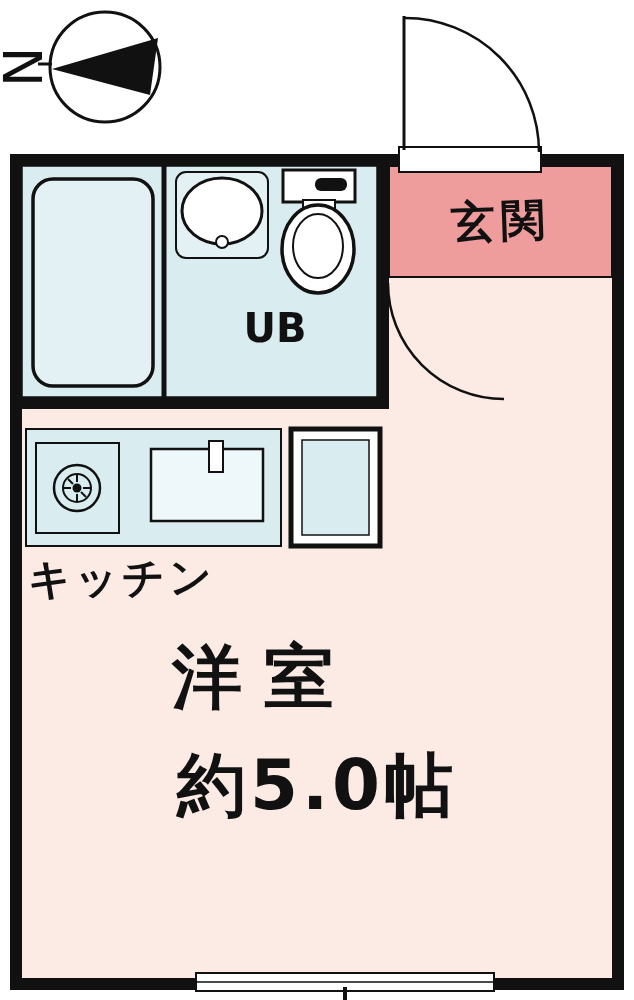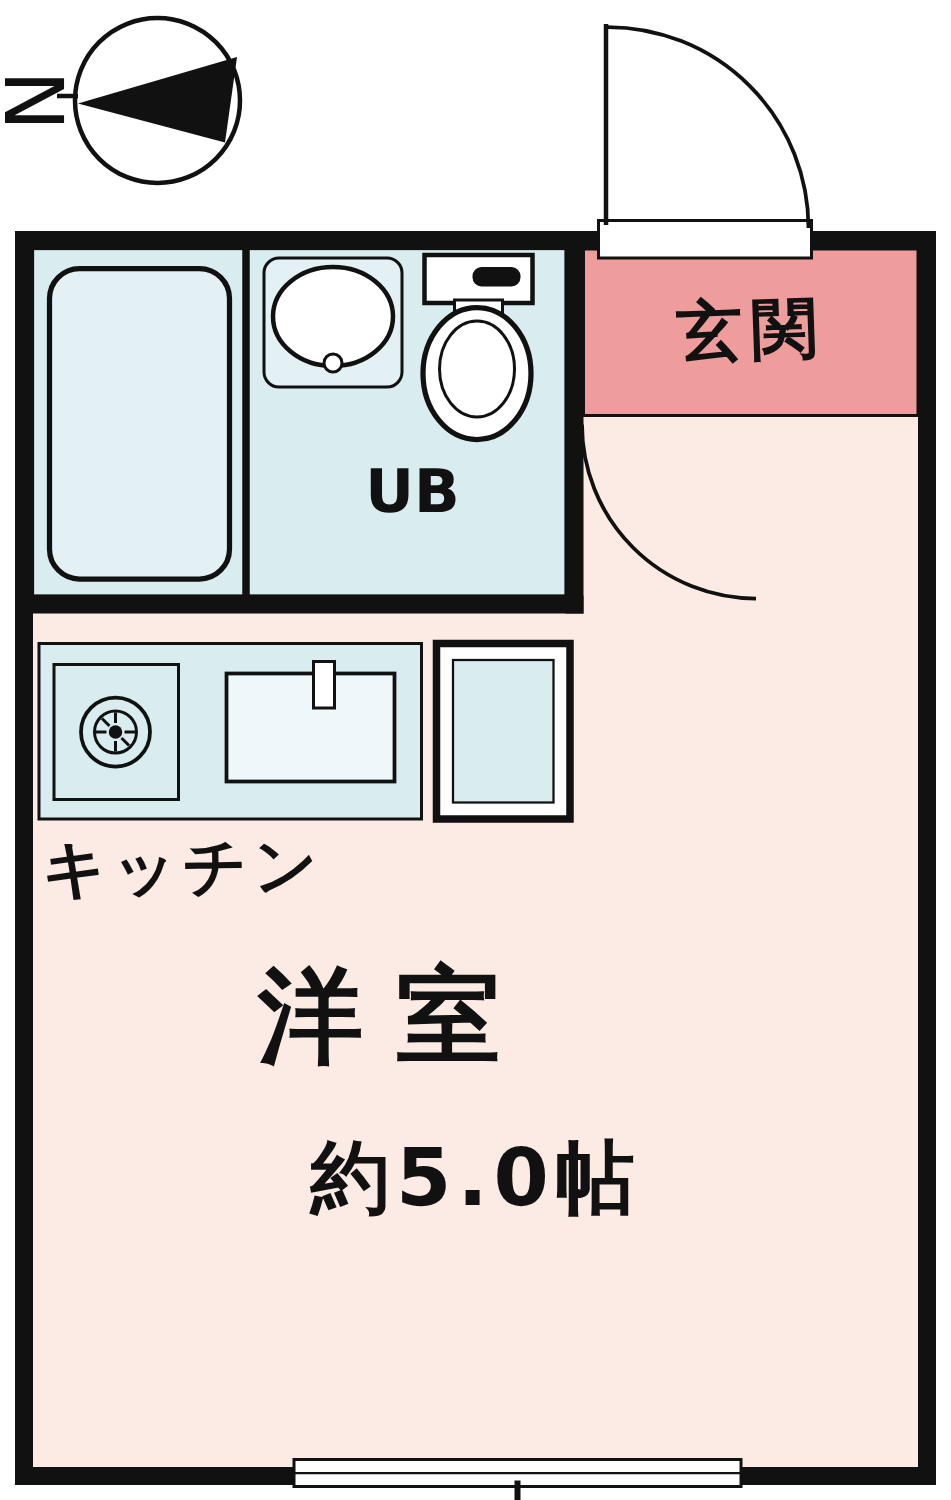--- a/index.html
+++ b/index.html
@@ -27,21 +27,21 @@
          color:#111;line-height:1;white-space:nowrap;}
   .lbl-north{left:-6px;top:38px;width:54px;height:58px;font-size:54px;font-weight:500;
              transform:rotate(90deg);}
   .lbl-genkan{left:388px;top:166px;width:226px;height:110px;font-size:44px;font-weight:600;
               letter-spacing:6px;transform:rotate(-2deg);}
   .lbl-ub{left:200px;top:300px;width:150px;height:56px;font-size:40px;font-weight:700;}
   .lbl-kitchen{left:28px;top:552px;width:240px;height:52px;font-size:42px;font-weight:600;
                letter-spacing:4px;justify-content:flex-start;transform:rotate(-1deg);}
   .lbl-room-name{left:10px;top:632px;width:486px;height:90px;font-size:70px;font-weight:600;
                  letter-spacing:22px;padding-left:22px;box-sizing:border-box;}
-  .lbl-room-size{left:10px;top:738px;width:614px;height:94px;font-size:53px;font-weight:600;
+  .lbl-room-size{left:10px;top:738px;width:614px;height:94px;font-size:69px;font-weight:600;
                  letter-spacing:4px;text-align:center;}
 </style>
 </head>
 <body>
 
 <div class="canvas">
 
   <svg class="plan-svg" width="634" height="1000" viewBox="0 0 634 1000">
 
     <rect x="22" y="166" width="590" height="812" class="f-room"></rect>

